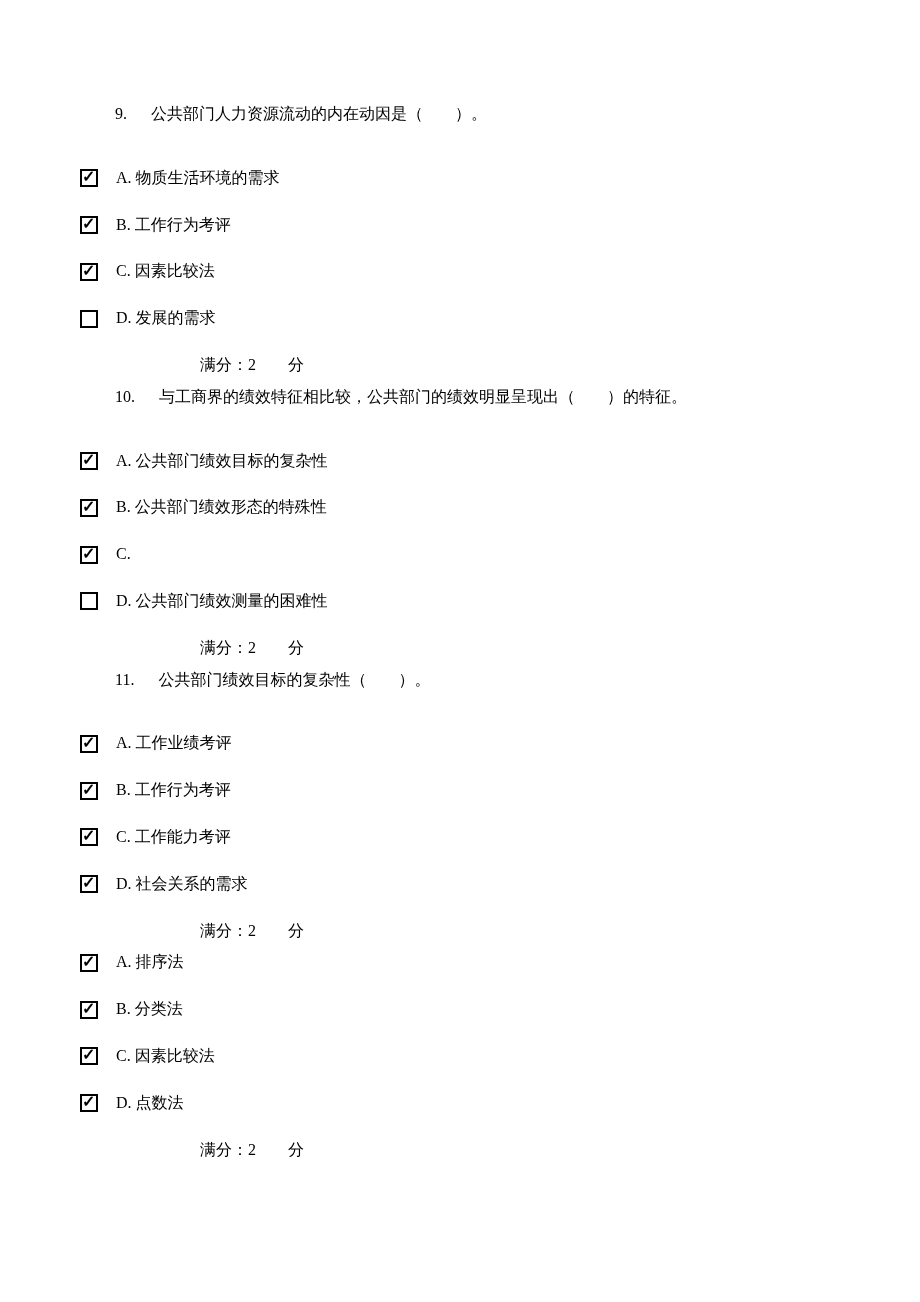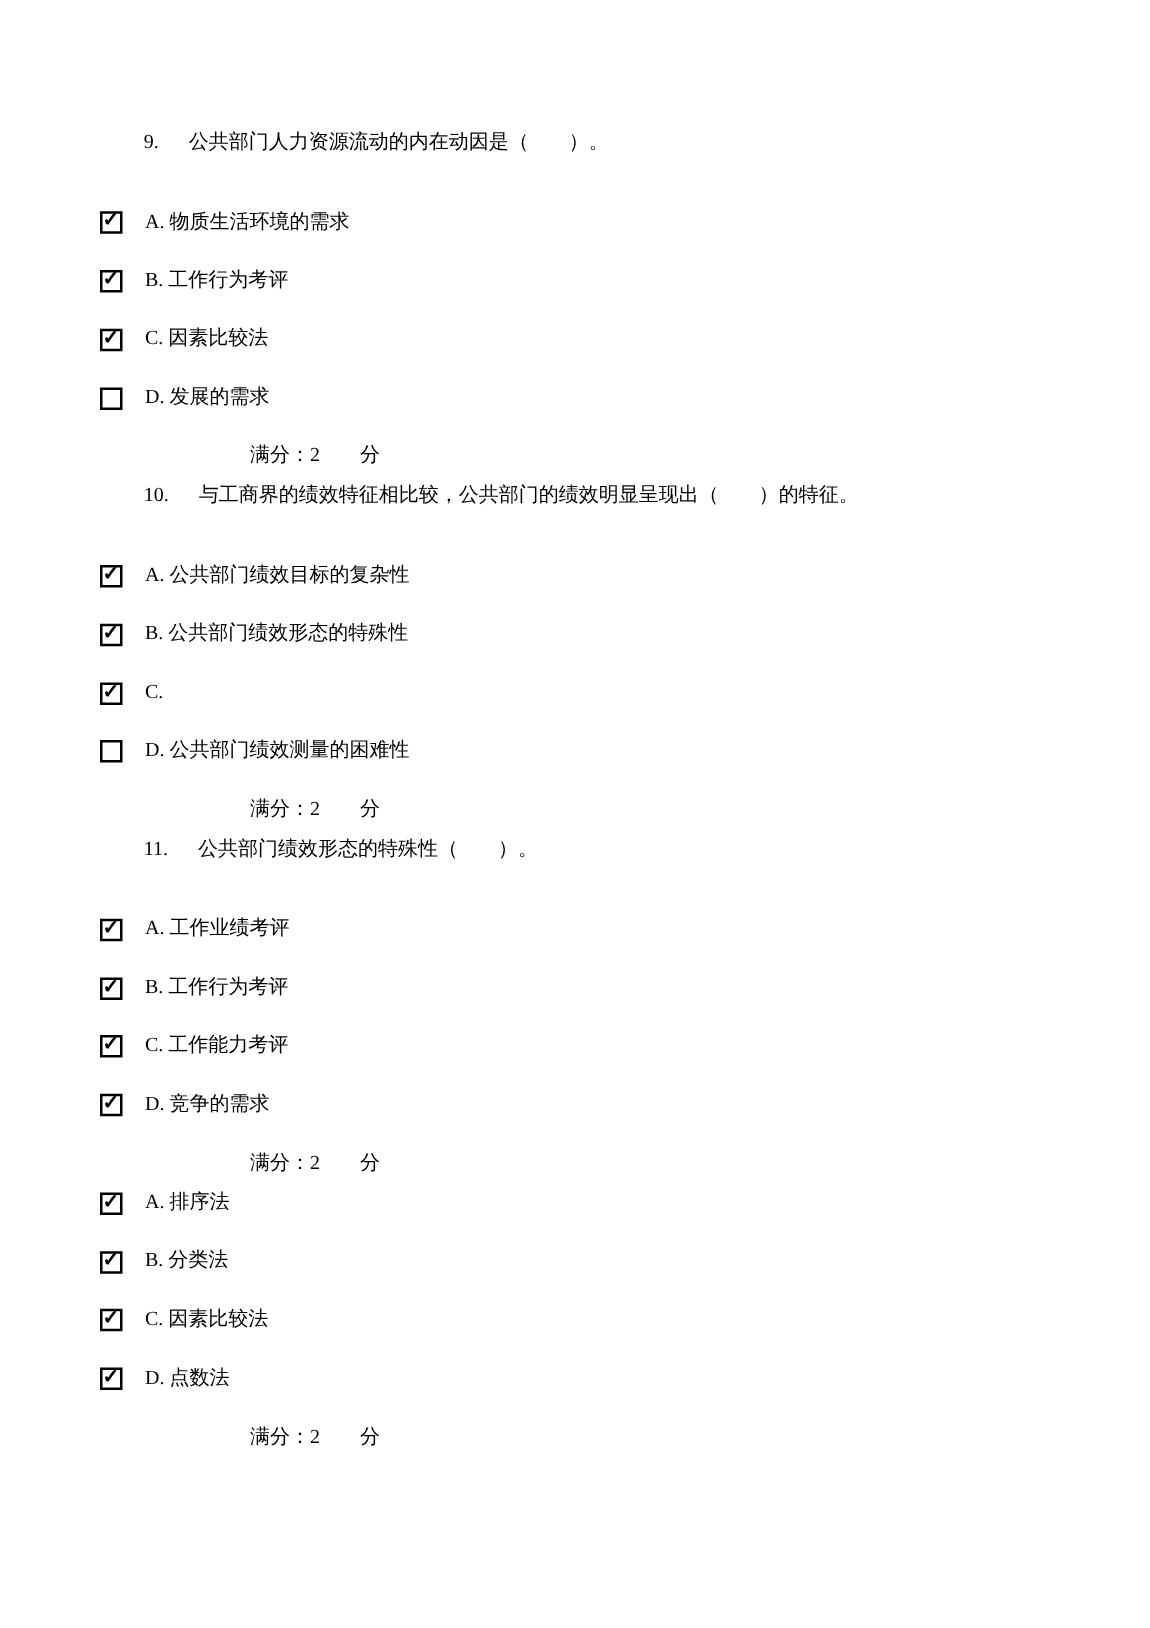--- a/index.html
+++ b/index.html
@@ -121,41 +121,41 @@
     <span class="checkbox-wrap"></span>
     <span class="option-letter">D.</span>
     <span>公共部门绩效测量的困难性</span>
   </div>
   <div class="score-line">满分：2　　分</div>
 </div>
 
 <div class="question-block">
   <div class="followup-question">
     <span class="question-number" style="margin-left:0;text-align:right;">11.</span>
-    <span class="question-text">公共部门绩效形态的特殊性（　　）。</span>
+    <span class="question-text">公共部门绩效目标的复杂性（　　）。</span>
   </div>
   <div class="option-row">
     <span class="checkbox-wrap checked"></span>
     <span class="option-letter">A.</span>
     <span>工作业绩考评</span>
   </div>
   <div class="option-row">
     <span class="checkbox-wrap checked"></span>
     <span class="option-letter">B.</span>
     <span>工作行为考评</span>
   </div>
   <div class="option-row">
     <span class="checkbox-wrap checked"></span>
     <span class="option-letter">C.</span>
     <span>工作能力考评</span>
   </div>
   <div class="option-row">
     <span class="checkbox-wrap checked"></span>
     <span class="option-letter">D.</span>
-    <span>竞争的需求</span>
+    <span>社会关系的需求</span>
   </div>
   <div class="score-line">满分：2　　分</div>
 </div>
 
 <div class="question-block">
   <div class="option-row">
     <span class="checkbox-wrap checked"></span>
     <span class="option-letter">A.</span>
     <span>排序法</span>
   </div>

